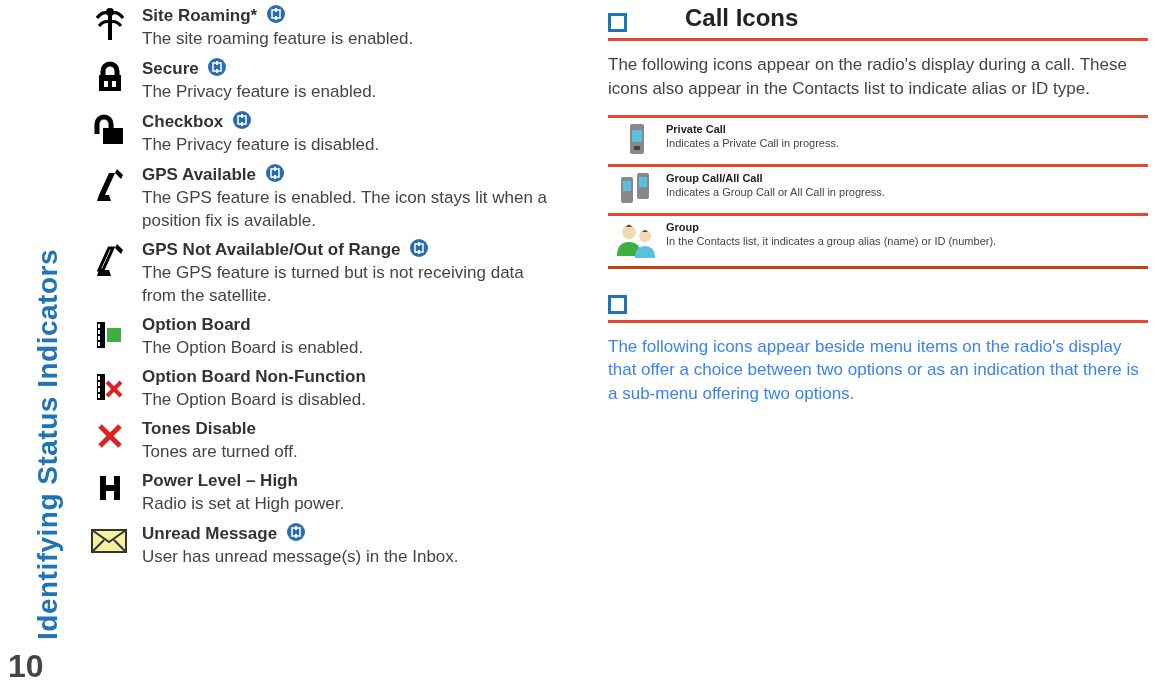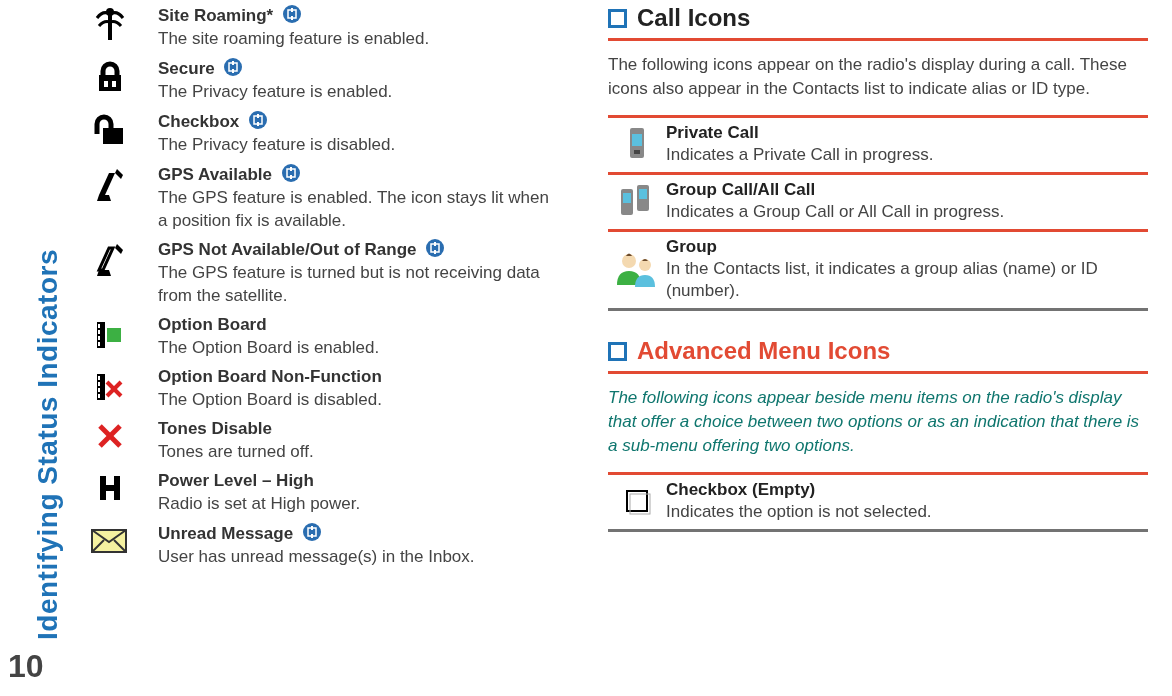--- a/index.html
+++ b/index.html
@@ -46,21 +46,20 @@
   .right-col {
     position: absolute;
     left: 608px;
     top: 4px;
     width: 540px;
   }
   .item-row {
     display: flex;
     align-items: flex-start;
     margin-bottom: 6px;
-    gap: 16px;
   }
   .icon-cell {
     width: 64px;
     flex: 0 0 64px;
     display: flex;
     align-items: center;
     justify-content: center;
     padding-top: 4px;
   }
   .text-cell {
@@ -72,22 +71,23 @@
   .item-title {
     font-weight: 700;
     color: #333;
   }
   .item-desc { color: #444; text-align: right; }
   .badge-icon svg { vertical-align: -3px; margin-left: 4px; }
 
   
   .section-header {
     display: flex;
-    align-items: center;
+    align-items: flex-end;
     margin-bottom: 4px;
+    gap: 48px;
   }
   .sq-bullet {
     width: 13px; height: 13px;
     border: 3px solid #1F73B7;
     background: #fff;
     margin-right: 10px;
   }
   .section-title {
     font-size: 24px;
     font-weight: 700;
@@ -98,35 +98,35 @@
     height: 3px;
     background: #E24A33;
     margin: 6px 0 12px 0;
   }
   .intro-text {
     font-size: 17px;
     line-height: 1.4;
     color: #444;
     margin-bottom: 14px;
   }
-  .intro-text.red { color: #0f766e; font-style: italic; }
+  .intro-text.red { color: #3b82f6; }
 
   
   .box-table { }
   .box-row {
     display: flex;
     border-top: 3px solid #E24A33;
     padding: 4px 0 6px 0;
   }
-  .box-row:last-child { border-bottom: 3px solid #737373; }
+  .box-row:last-child { border-bottom: 3px solid #c2410c; }
   .box-icon {
     width: 58px; flex: 0 0 58px;
     display: flex; align-items: center; justify-content: center;
   }
-  .box-text { flex: 1; font-size: 17px; line-height: 1.3; color: #444; }
+  .box-text { flex: 1; font-size: 11px; line-height: 1.3; color: #444; }
   .box-title { font-weight: 700; color: #222; }
 
 </style>
 </head>
 <body>
 
 <div class="page">
 
   <div class="sidebar-text">Identifying Status Indicators</div>
   <div class="page-number">10</div>
@@ -384,35 +384,20 @@
         <div class="box-text">
           <span class="box-title">Group</span><br>
           <span>In the Contacts list, it indicates a group alias (name) or ID (number).</span>
         </div>
       </div>
     </div>
 
     <div style="height:26px"></div>
     <div class="section-header">
       <div class="sq-bullet"></div>
-      <div class="section-title blue-red">Advanced Menu Icons</div>
     </div>
     <div class="section-rule"></div>
     <div class="intro-text red">The following icons appear beside menu items on the radio's display that offer a choice between two options or as an indication that there is a sub-menu offering two options.</div>
 
-    <div class="box-table">
-      <div class="box-row">
-        <div class="box-icon">
-          <svg width="28" height="28">
-              <rect x="4" y="4" width="20" height="20" fill="#fff" stroke="#000" stroke-width="2"></rect>
-              <rect x="7" y="7" width="20" height="20" fill="none" stroke="#aaa" stroke-width="1"></rect>
-            </svg>
-        </div>
-        <div class="box-text">
-          <span class="box-title">Checkbox (Empty)</span><br>
-          <span>Indicates the option is not selected.</span>
-        </div>
-      </div>
-    </div>
 
   </div>
 
 </div>
 
 </body></html>

